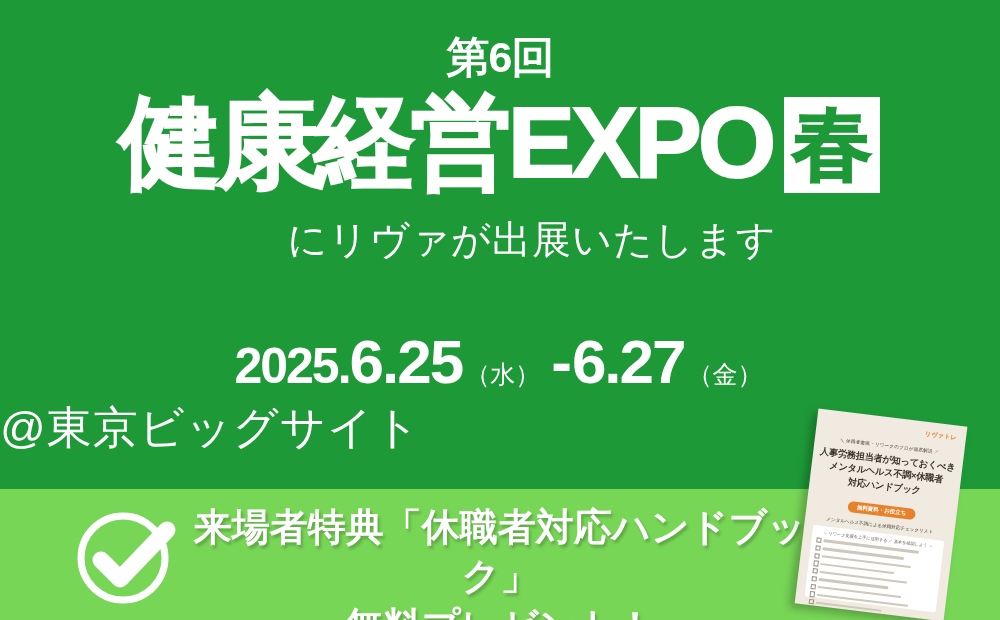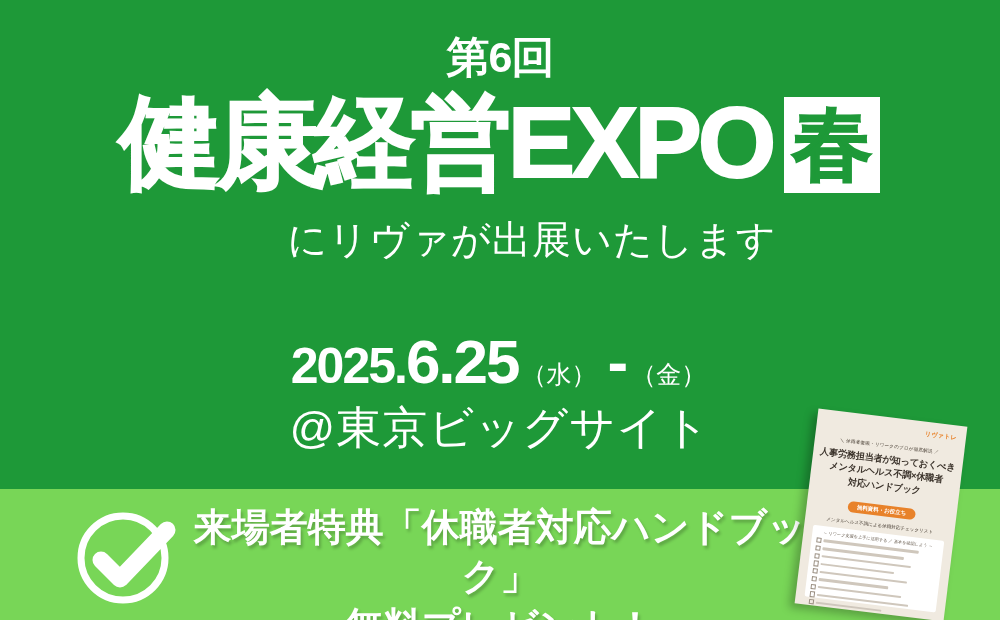--- a/index.html
+++ b/index.html
@@ -126,21 +126,21 @@
     text-align: center;
     color: #ffffff;
     font-size: 31px;
     font-weight: 400;
     letter-spacing: 0px;
   }
   .venue-line {
     position: absolute;
     left: 0; top: 398px;
     width: 1000px;
-    text-align: center;
+    text-align: left;
     color: #ffffff;
     font-size: 45px;
     font-weight: 500;
     letter-spacing: 1px;
   }
 
   
   .check-icon {
     position: absolute;
     left: 73px; top: 503px;
@@ -271,20 +271,21 @@
     <span class="title-box">春</span>
   </div>
 
   <div class="subtitle">にリヴァが出展いたします</div>
 
   <div class="date-row">
     <span class="date-year">2025.</span>
     <span class="date-big">6.25</span>
     <span class="date-dow">（水）</span>
     <span class="date-dash">-</span>
+    <span class="date-big">6.27</span>
     <span class="date-dow">（金）</span>
   </div>
 
 
   <div class="venue-line">@東京ビッグサイト</div>
 
   <div class="check-icon">
     <svg viewBox="0 0 104 104" width="104" height="104">
       <circle cx="50" cy="55" r="42" fill="none" stroke="#ffffff" stroke-width="7"></circle>
       <path d="M28 57 L47 76 L94 27" fill="none" stroke="#ffffff" stroke-width="17" stroke-linecap="round" stroke-linejoin="round"></path>

